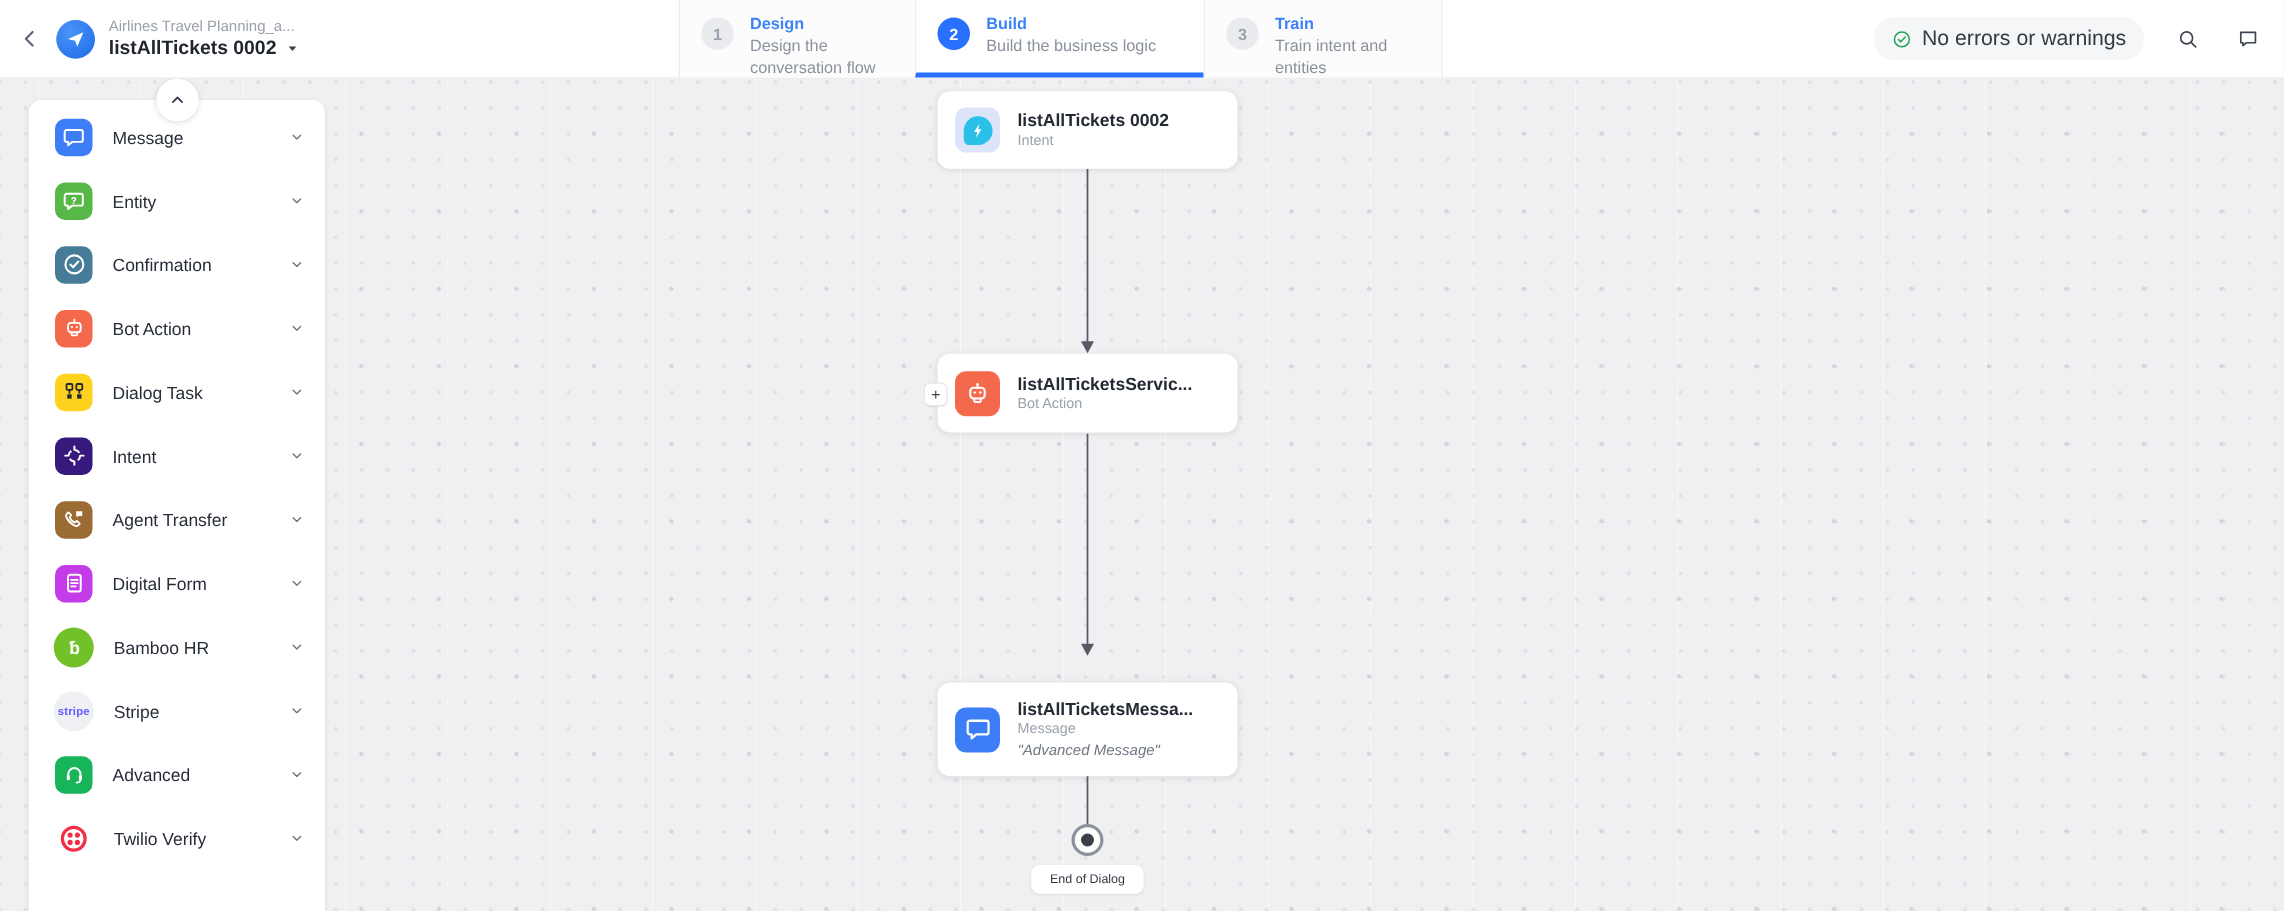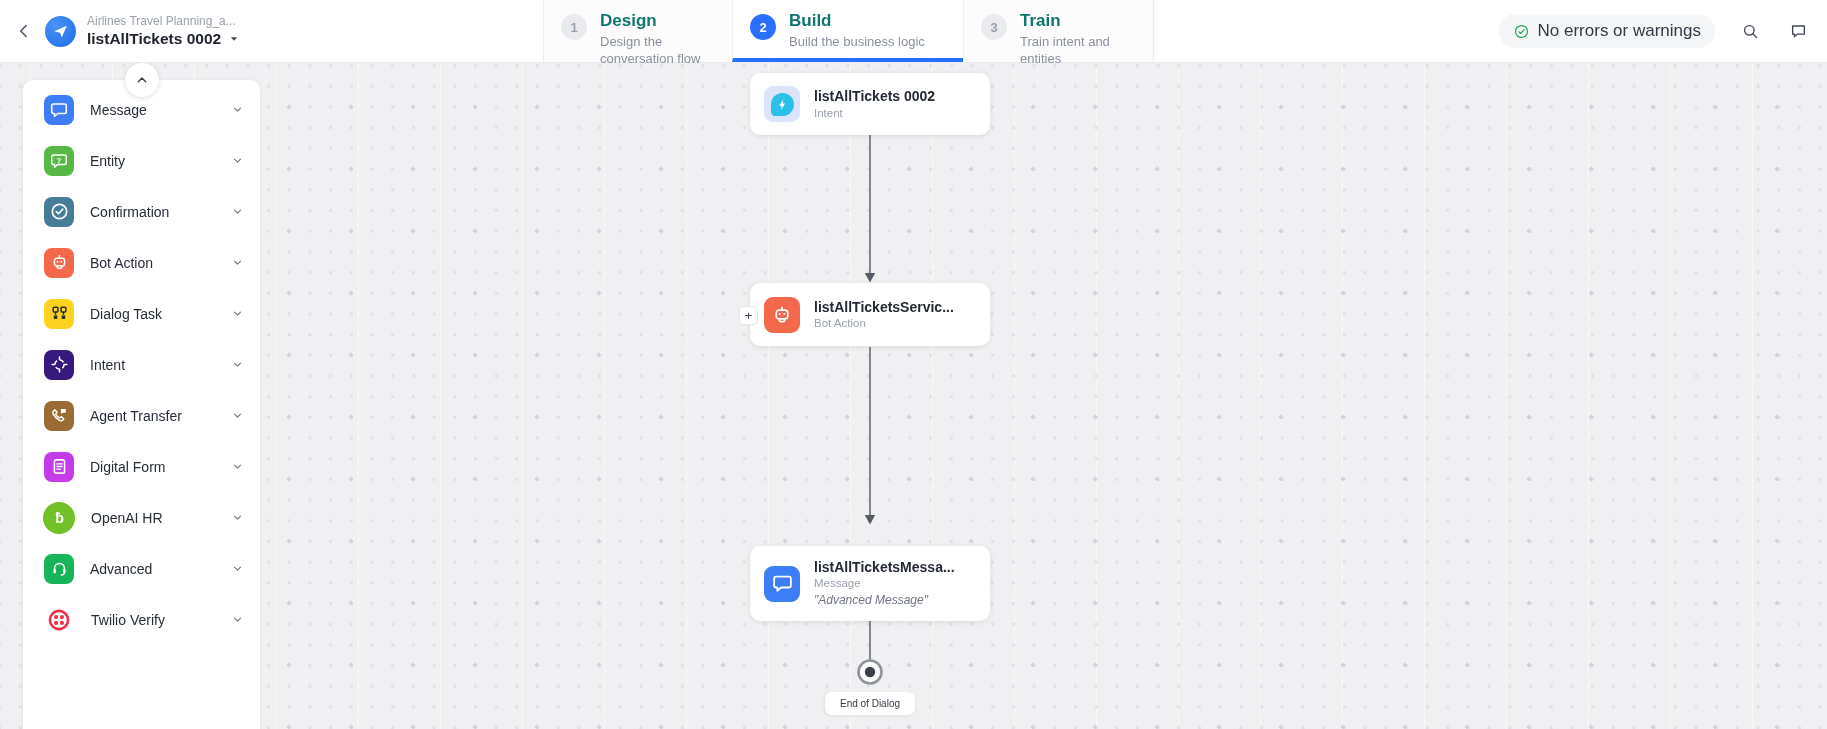--- a/index.html
+++ b/index.html
@@ -19,21 +19,21 @@
   .app-name{font-size:12px;color:#9aa1ac;}
   .dialog-row{display:flex;align-items:center;gap:6px;cursor:pointer;}
   .dialog-name{font-size:15.5px;font-weight:bold;color:#20252e;}
   
   .tabs{position:absolute;left:543px;top:0;height:62px;display:flex;z-index:2;}
   .tab{box-sizing:border-box;height:62px;display:flex;align-items:flex-start;gap:13px;
     padding:10px 18px 0 17px;border-left:1px solid #ebedf0;background:#fcfcfd;cursor:pointer;}
   .tab:last-child{border-right:1px solid #ebedf0;}
   .tab .step{width:26px;height:26px;border-radius:50%;background:#e9ebee;color:#9aa1ac;
     font-size:13px;font-weight:bold;display:flex;align-items:center;justify-content:center;margin-top:4px;flex:0 0 auto;}
-  .tab .t-label{font-size:17px;font-weight:bold;color:#0f766e;line-height:1.35;}
+  .tab .t-label{font-size:13px;font-weight:bold;color:#3b82f6;line-height:1.35;}
   .tab .t-desc{font-size:13px;color:#8a919d;line-height:1.35;}
   .tab.active{background:#fff;border-bottom:4px solid #2970ff;}
   .tab.active .step{background:#2970ff;color:#fff;}
   .tab-design{width:189px;}.tab-build{width:231px;}.tab-train{width:191px;}
   
   .header-right{position:absolute;right:16px;top:0;height:62px;display:flex;align-items:center;gap:22px;}
   .status-pill{display:flex;align-items:center;gap:8px;background:#f5f6f8;border-radius:16px;
     padding:7px 14px;cursor:default;}
   .status-pill span{font-size:17px;color:#333a45;}
   .icon-btn{width:26px;height:26px;display:flex;align-items:center;justify-content:center;cursor:pointer;}
@@ -426,21 +426,32 @@
             <use href="#sym-chev-down"></use>
           </svg>
         </span>
     </div>
     <div class="side-item">
       <span class="si-icon round" style="background: rgb(114, 193, 40);">
           <svg width="24" height="24" viewBox="0 0 24 24">
             <use href="#sym-bamboo"></use>
           </svg>
         </span>
-      <span class="si-label">OpenAI HR</span>
+      <span class="si-label">Bamboo HR</span>
+      <span class="si-chev">
+          <svg width="13" height="13" viewBox="0 0 24 24">
+            <use href="#sym-chev-down"></use>
+          </svg>
+        </span>
+    </div>
+    <div class="side-item">
+      <span class="si-icon round" style="background: rgb(238, 240, 244);">
+          <span class="stripe-word">stripe</span>
+        </span>
+      <span class="si-label">Stripe</span>
       <span class="si-chev">
           <svg width="13" height="13" viewBox="0 0 24 24">
             <use href="#sym-chev-down"></use>
           </svg>
         </span>
     </div>
     <div class="side-item">
       <span class="si-icon" style="background: rgb(24, 180, 90);">
           <svg width="21" height="21" viewBox="0 0 24 24">
             <use href="#sym-headset"></use>

